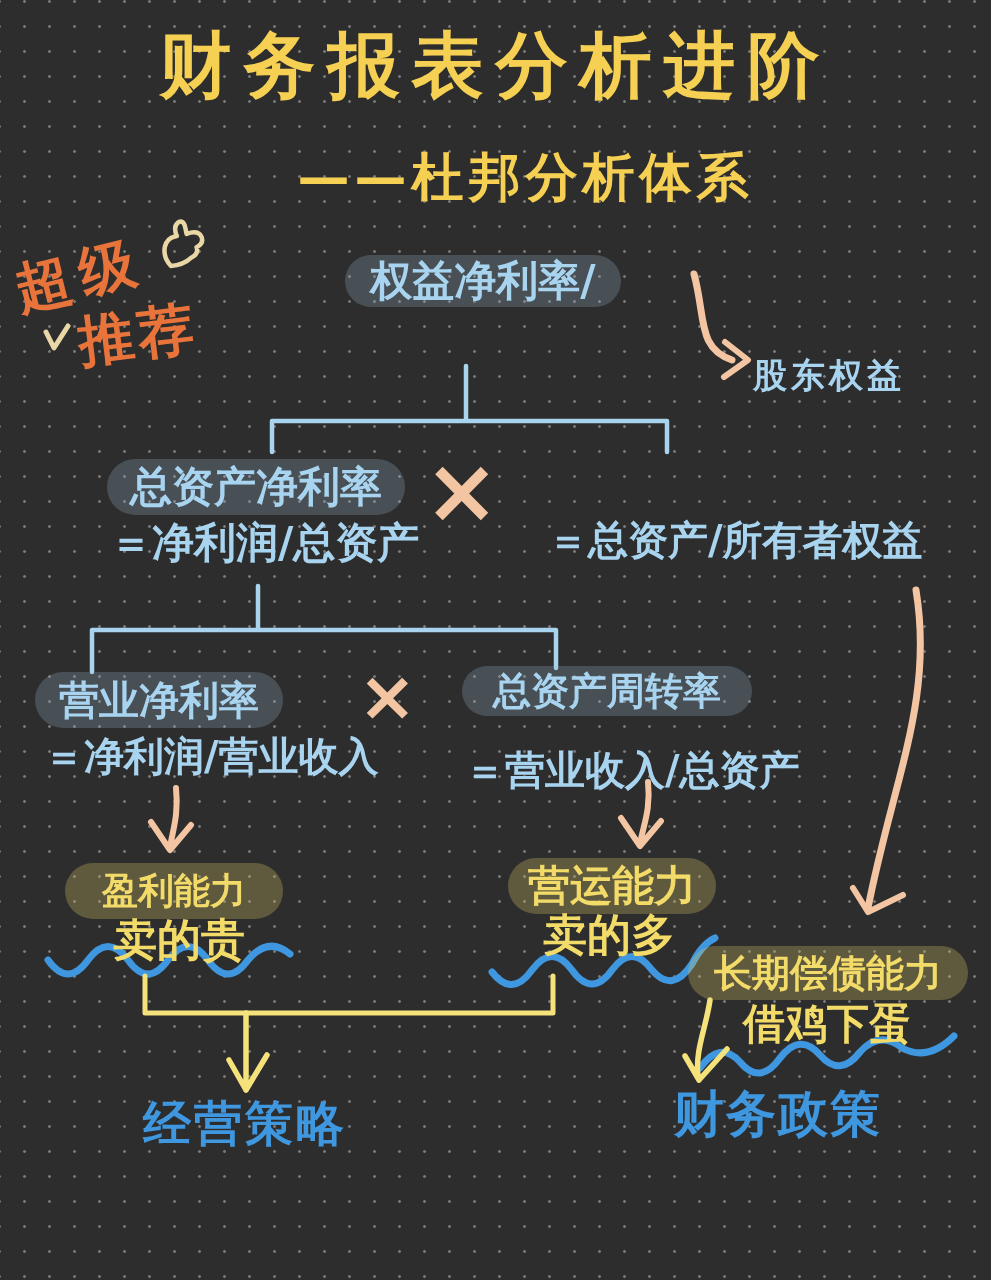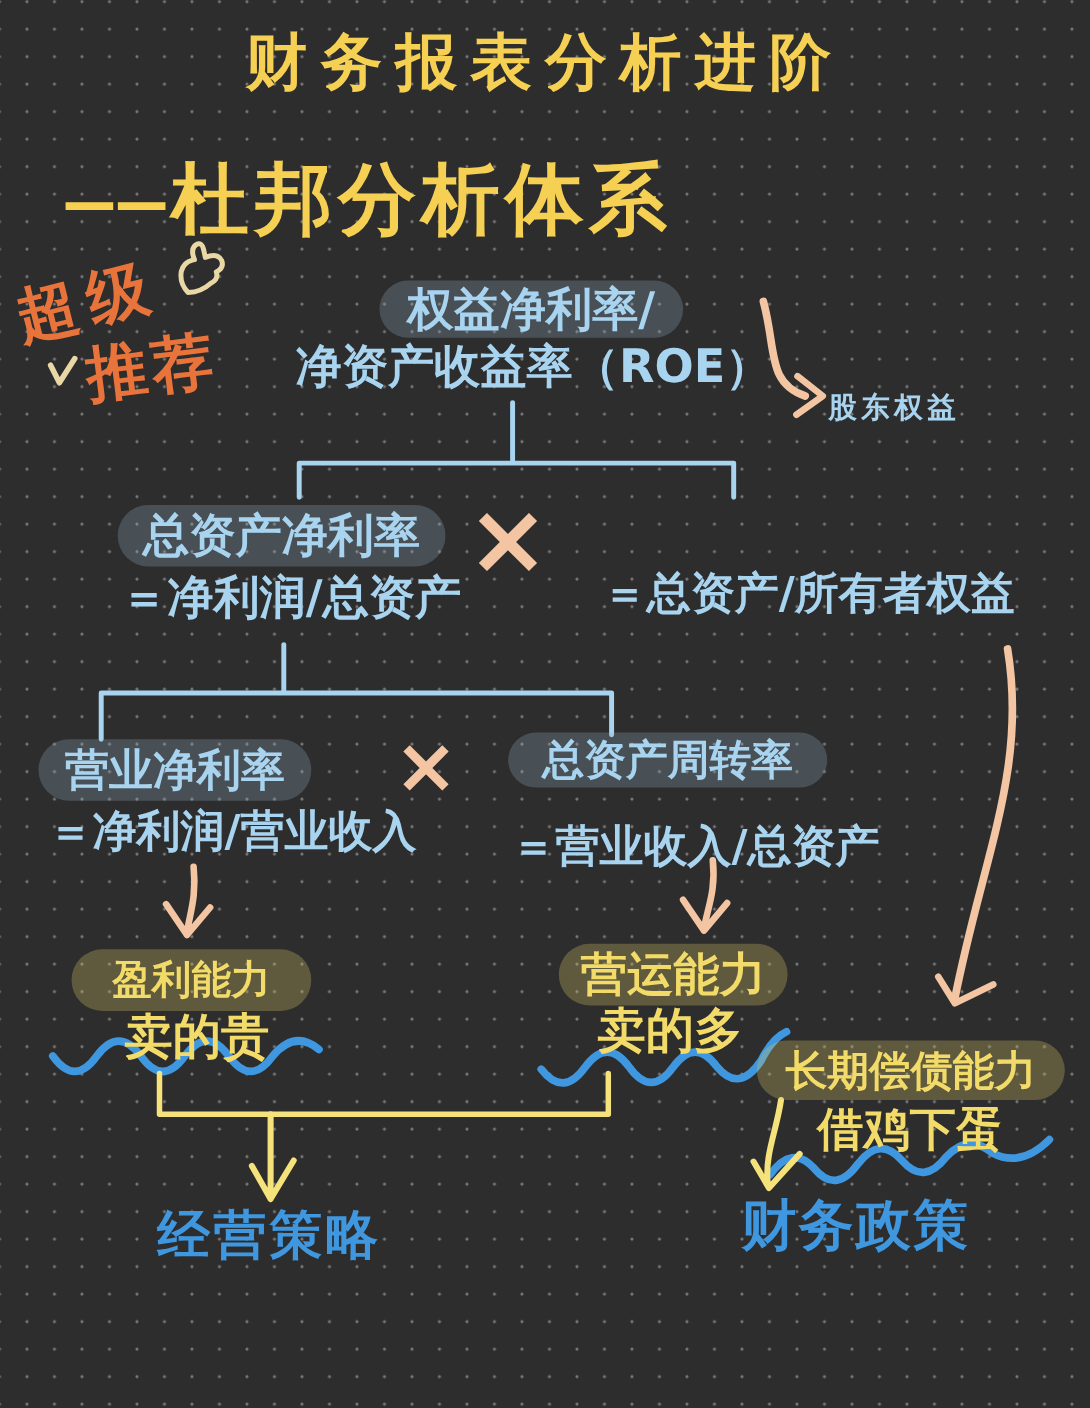--- a/index.html
+++ b/index.html
@@ -6,36 +6,36 @@
   .canvas{
     position:relative;width:991px;height:1280px;overflow:hidden;
     background-color:#2d2d2d;
     background-image:radial-gradient(circle,rgba(170,170,170,.6) 1.3px,transparent 1.5px);
     background-size:25px 25px;background-position:12px 14px;
     font-family:"DejaVu Sans",sans-serif;font-weight:bold;
   }
   .t{position:absolute;white-space:nowrap;line-height:1.05;}
   .yellow{color:#f6d052;}
   .blue{color:#a8d4f0;}
-  .olive-txt{color:#f2db68;}
+  .olive-txt{color:#f2db68;font-family:Liberation Mono, monospace;}
   .orange{color:#e8743c;}
   .bright{color:#3f97e0;}
   .peach{color:#f3c5a2;}
   .pill{position:absolute;display:flex;align-items:center;justify-content:center;
         border-radius:34px;white-space:nowrap;}
   .pill-blue{background:rgba(150,180,205,.26);color:#a8d4f0;}
   .pill-olive{background:rgba(212,195,98,.30);color:#f2db68;}
-  .title1{left:0;top:28px;width:991px;text-align:center;font-size:56px;letter-spacing:12px;}
-  .title2{left:60px;top:150px;width:931px;text-align:left;font-size:71px;letter-spacing:5px;font-family:Liberation Mono, monospace;}
+  .title1{left:0;top:28px;width:991px;text-align:center;font-size:72px;letter-spacing:12px;}
+  .title2{left:60px;top:150px;width:931px;text-align:center;font-size:52px;letter-spacing:5px;}
   .badge1{left:14px;top:246px;font-size:56px;letter-spacing:10px;transform:rotate(-14deg);}
   .badge2{left:78px;top:306px;font-size:56px;letter-spacing:4px;transform:rotate(-7deg);}
   .roe-pill{left:345px;top:255px;width:276px;height:52px;font-size:42px;}
   .roe-sub{left:255px;top:311px;width:460px;text-align:center;font-size:42px;}
   .note1{left:757px;top:318px;font-size:34px;letter-spacing:2px;}
-  .note2{left:753px;top:358px;font-size:26px;letter-spacing:4px;}
+  .note2{left:753px;top:358px;font-size:34px;letter-spacing:4px;}
   .l2l-pill{left:107px;top:459px;width:298px;height:56px;font-size:42px;}
   .l2l-f{left:110px;top:521px;font-size:42px;}
   .l2r-pill{left:518px;top:457px;width:222px;height:54px;font-size:42px;}
   .l2r-f{left:548px;top:519px;font-size:40px;}
   .x1{left:424px;top:444px;font-size:90px;}
   .l3l-pill{left:35px;top:672px;width:248px;height:56px;font-size:40px;}
   .l3l-f{left:44px;top:735px;font-size:40px;}
   .l3r-pill{left:462px;top:666px;width:290px;height:50px;font-size:38px;}
   .l3r-f{left:465px;top:727px;font-size:40px;margin-top:22px;}
   .x2{left:358px;top:660px;font-size:70px;}
@@ -88,21 +88,20 @@
     </g>
   </svg>
 
   <div class="t yellow title1">财务报表分析进阶</div>
   <div class="t yellow title2">——杜邦分析体系</div>
 
   <div class="t orange badge1">超级</div>
   <div class="t orange badge2">推荐</div>
 
   <div class="pill pill-blue roe-pill">权益净利率/</div>
-  <div class="t blue roe-sub">净资产收益率（ROE）</div>
   <div class="t blue note2">股东权益</div>
 
   <div class="pill pill-blue l2l-pill">总资产净利率</div>
   <div class="t blue l2l-f">＝净利润/总资产</div>
   <div class="t peach x1">×</div>
   <div class="t blue l2r-f">＝总资产/所有者权益</div>
 
   <div class="pill pill-blue l3l-pill">营业净利率</div>
   <div class="t blue l3l-f">＝净利润/营业收入</div>
   <div class="t peach x2">×</div>

